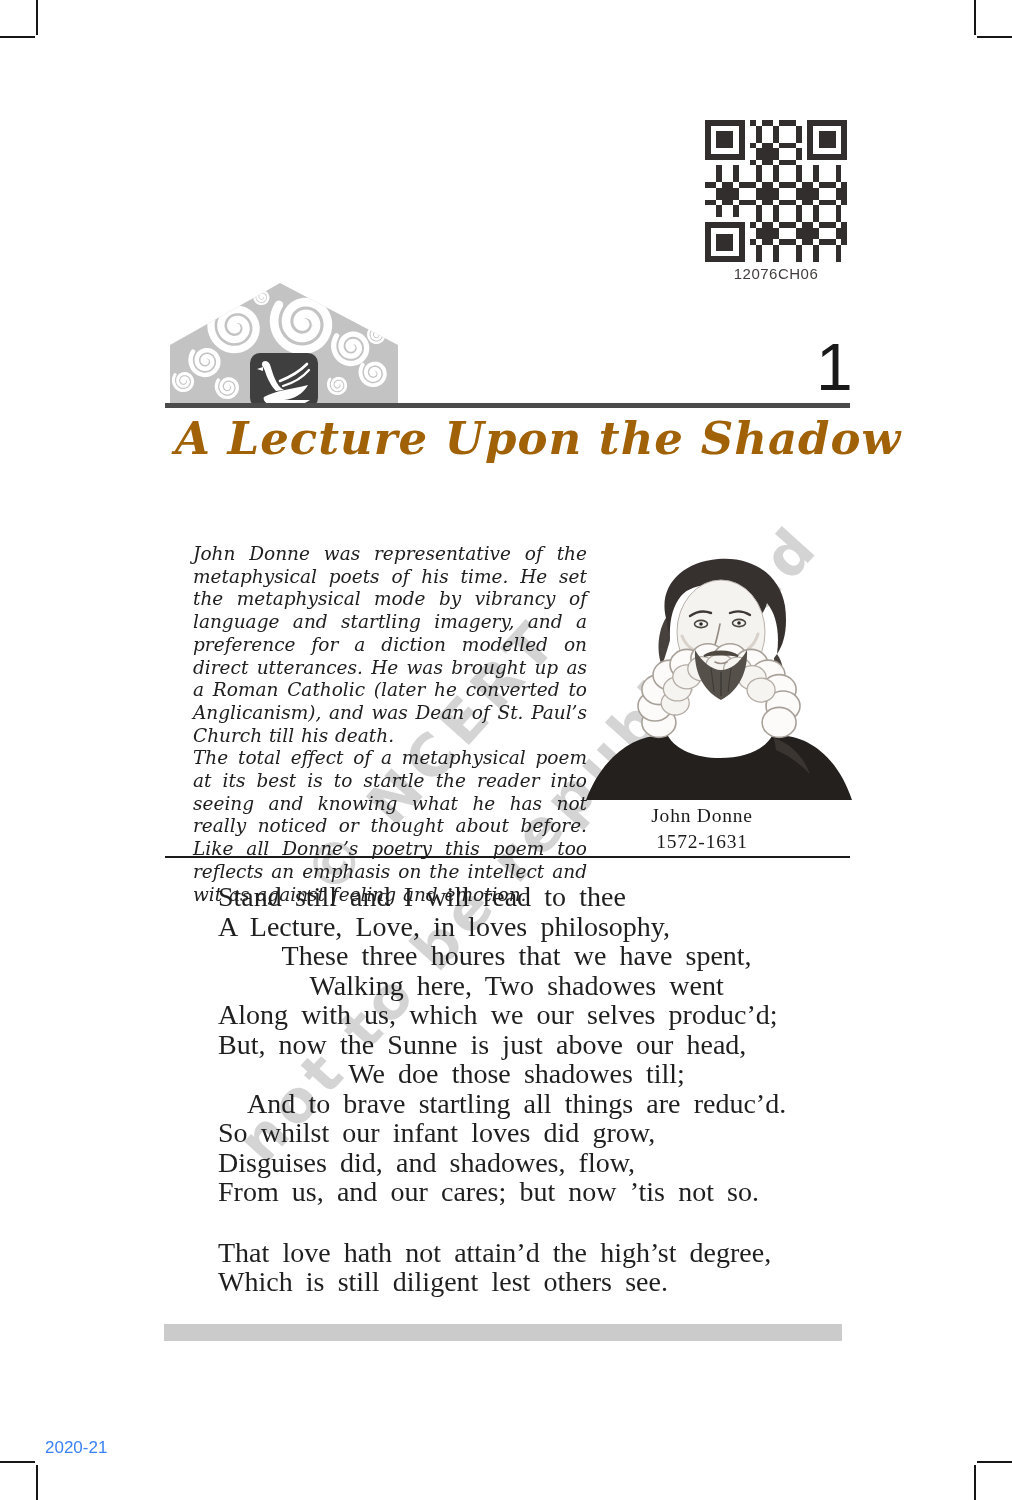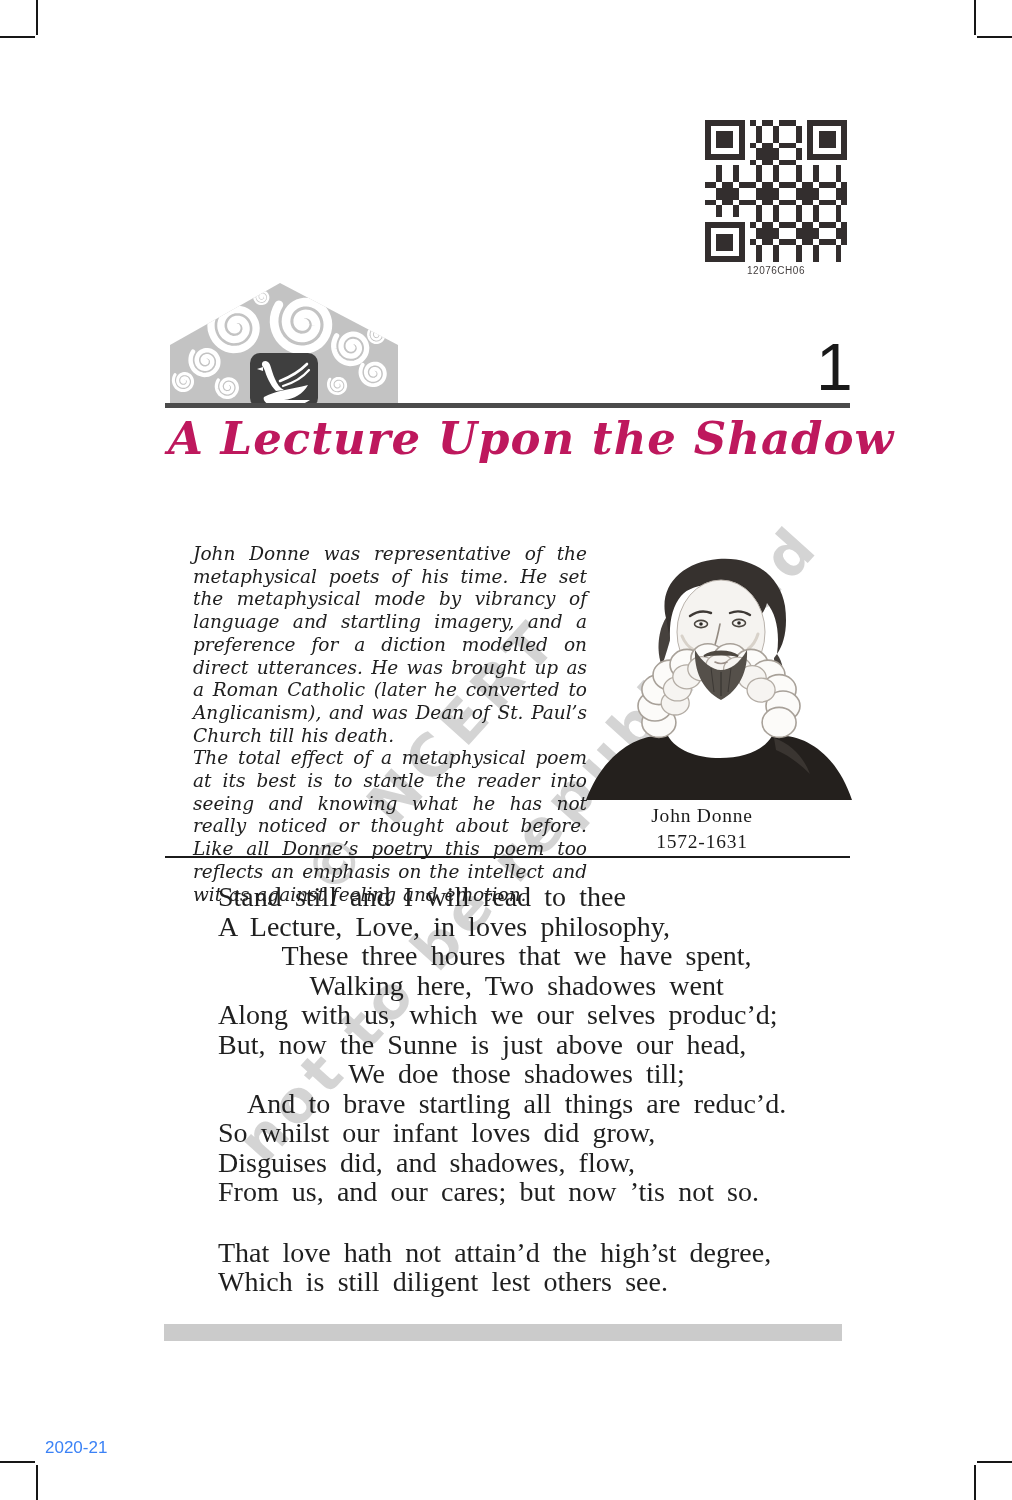--- a/index.html
+++ b/index.html
@@ -7,36 +7,36 @@
        font-family:"Liberation Serif","DejaVu Serif",serif;color:var(--text,#1c1c1c);}
   .page{position:absolute;inset:0;}
 
   
   .crop{position:absolute;background:#161616;z-index:3;}
 
   
   .qr{position:absolute;left:705px;top:120px;width:142px;height:142px;z-index:2;}
   .qr svg{width:100%;height:100%;shape-rendering:crispEdges;}
   .qr-label{position:absolute;left:705px;top:265px;width:142px;text-align:center;z-index:2;
-            font-family:"Liberation Sans","DejaVu Sans",sans-serif;font-size:10px;
+            font-family:"Liberation Sans","DejaVu Sans",sans-serif;font-size:15px;
             letter-spacing:.5px;color:#423d3d;}
 
   
   .ornament{position:absolute;left:170px;top:283px;width:228px;height:125px;z-index:2;}
   .ornament svg{width:100%;height:100%;}
 
   .chapter-num{position:absolute;left:816px;top:334px;z-index:2;line-height:1;
                font-family:"Liberation Sans","DejaVu Sans",sans-serif;
                font-size:66px;font-weight:400;color:#191919;}
   .header-rule{position:absolute;left:165px;top:403px;width:685px;height:5px;
                background:var(--rule-dark,#4b4b4b);z-index:2;}
 
-  .title{position:absolute;left:168px;top:412px;margin:0;z-index:2;
+  .title{position:absolute;left:175px;top:412px;margin:0;z-index:2;
          font-family:"DejaVu Serif","Liberation Serif",serif;
-         font-style:italic;font-weight:700;font-size:45px;letter-spacing:1px;color:#be185d;}
+         font-style:italic;font-weight:700;font-size:45px;letter-spacing:1px;color:#a16207;}
 
   
   .intro{position:absolute;left:193px;top:511px;width:394px;z-index:2;
          font-family:"DejaVu Serif","Liberation Serif",serif;font-style:italic;
          font-size:18.5px;line-height:22.7px;text-align:justify;word-spacing:.05em;color:#202020;margin-top:32px;}
   .intro p{margin:0;}
 
   
   .portrait{position:absolute;left:578px;top:548px;width:280px;height:252px;z-index:2;}
   .portrait svg{width:100%;height:100%;}

